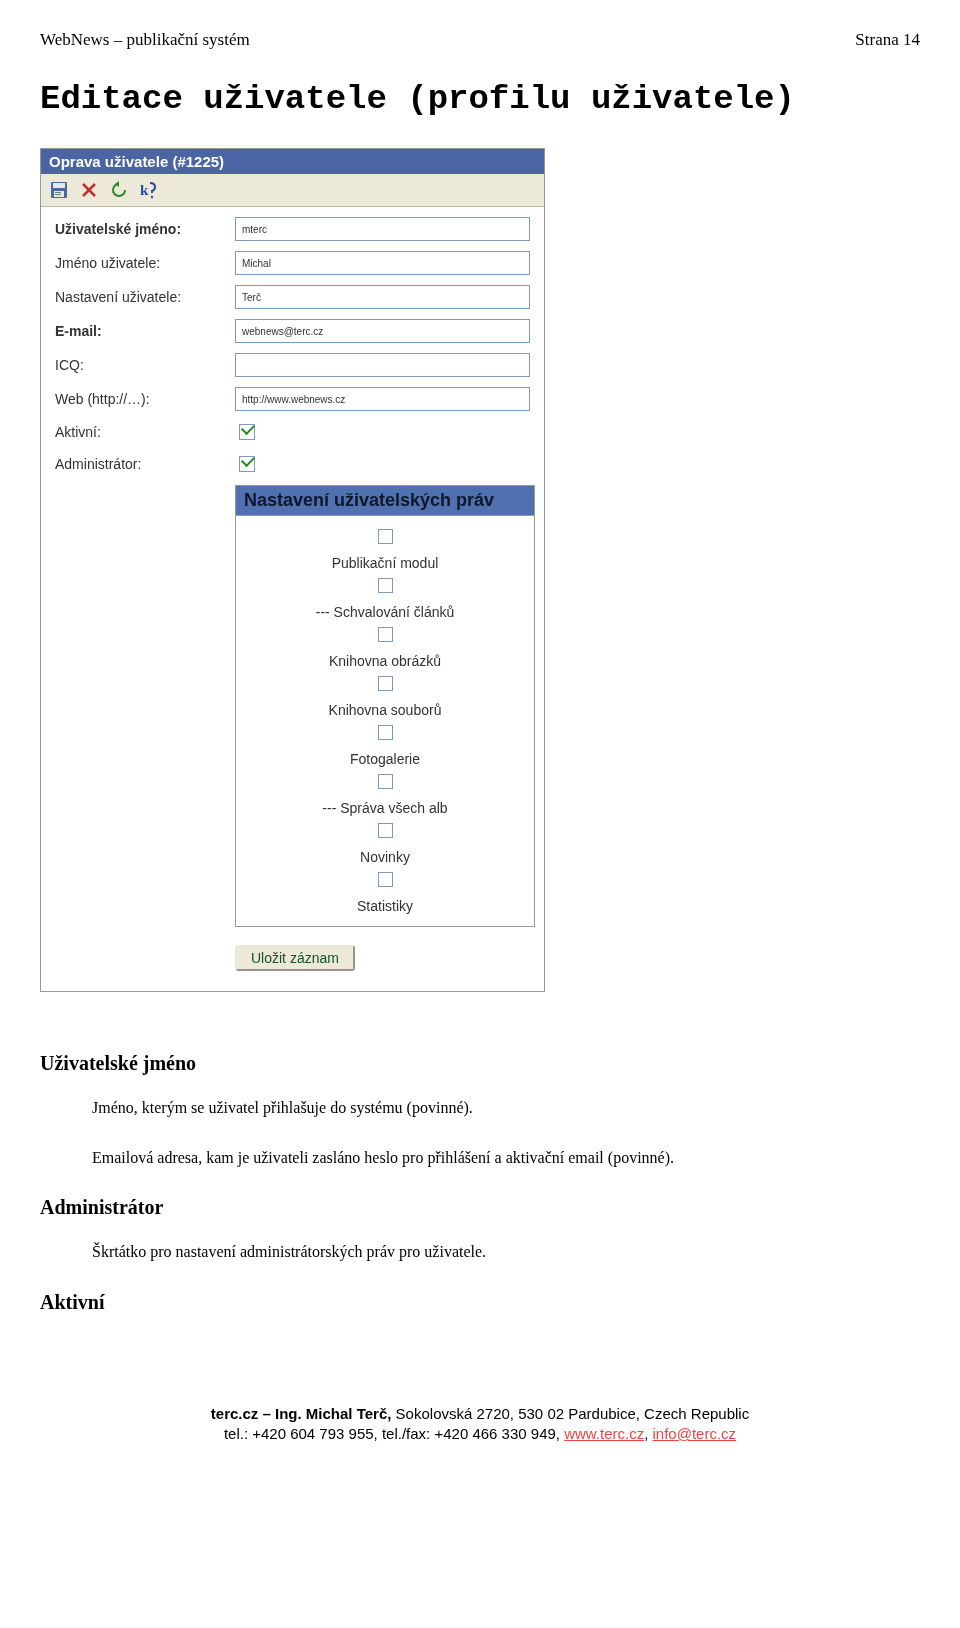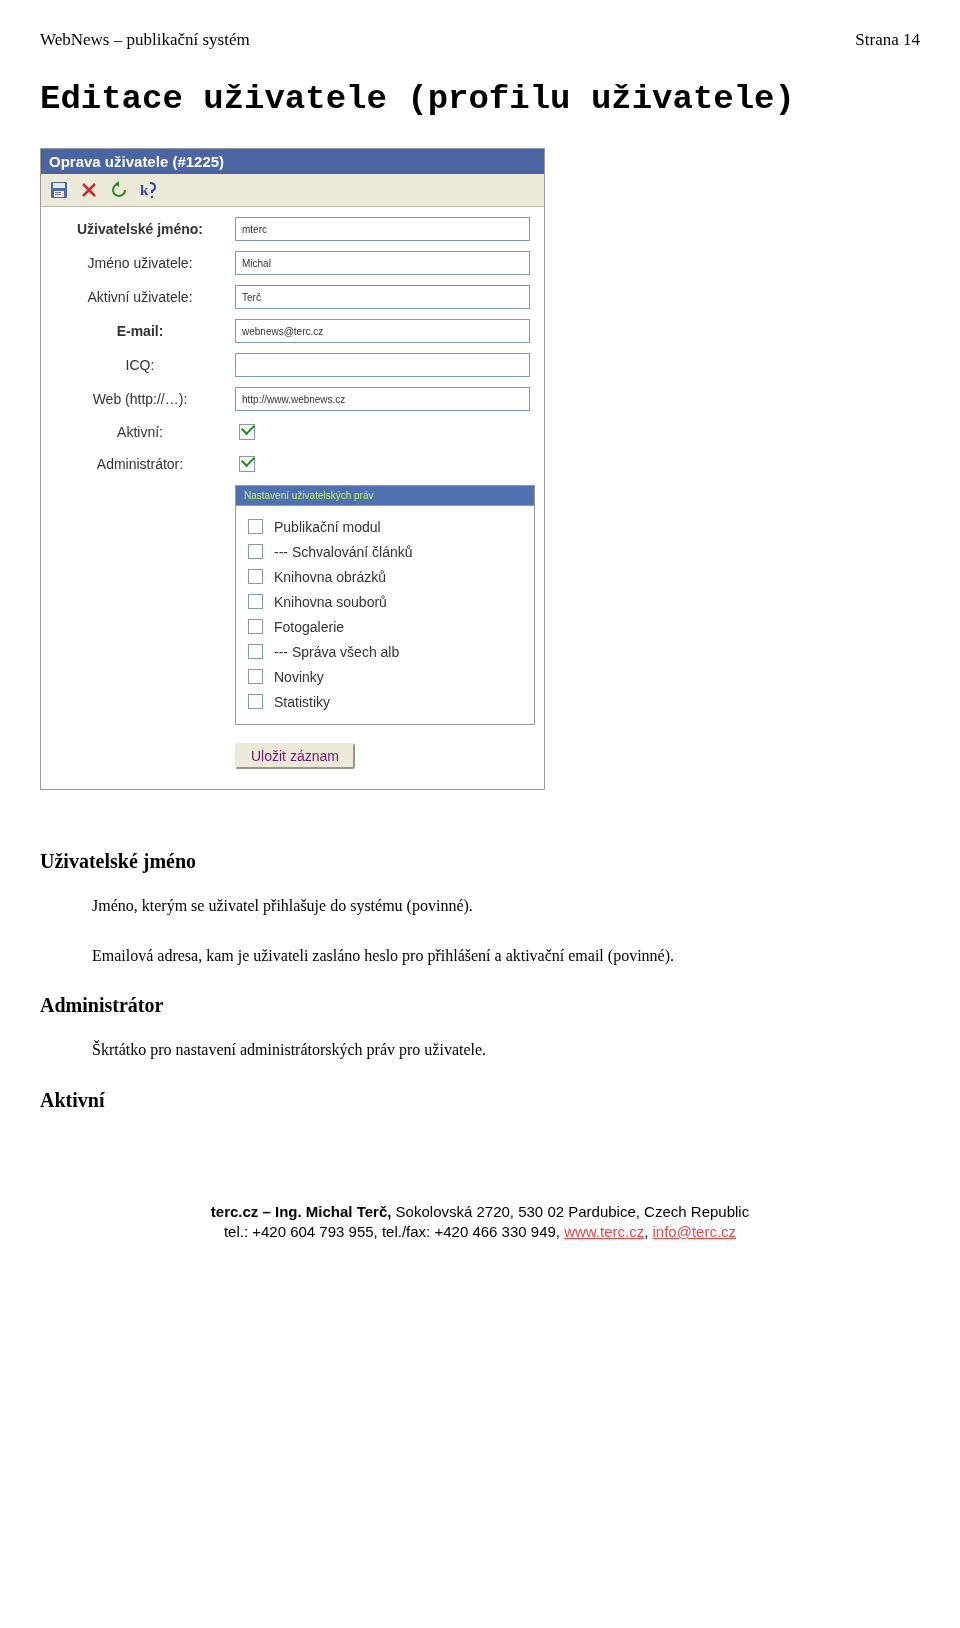--- a/index.html
+++ b/index.html
@@ -64,21 +64,21 @@
   .form-body {
     padding: 10px 14px 14px 14px;
   }
   .form-row {
     display: flex;
     align-items: center;
     margin-bottom: 10px;
   }
   .form-label {
     width: 170px;
-    text-align: center;
+    text-align: left;
     padding-right: 10px;
     font-size: 14px;
   }
   .form-label.bold { font-weight: bold; }
   .form-input {
     flex: 1;
     border: 1px solid #7c9abf;
     background: #fff;
     height: 24px;
     padding: 0 6px;
@@ -105,57 +105,58 @@
     border-bottom: 2px solid #1a8a1a;
     transform: rotate(-45deg);
   }
   .rights-panel {
     margin-left: 180px;
     margin-top: 4px;
     width: 300px;
   }
   .rights-title {
     background: #5170b0;
-    color: #bef264;
-    font-weight: normal;
-    font-size: 10px;
+    color: #0f172a;
+    font-weight: bold;
+    font-size: 18px;
     padding: 4px 8px;
     border: 1px solid #999;
     border-bottom: none;
   }
   .rights-body {
     border: 1px solid #999;
     padding: 6px 8px 8px 8px;
     background: #fff;
   }
   .right-item {
     display: flex;
     align-items: center;
     gap: 8px;
     margin: 4px 0;
     font-size: 14px;
+    flex-direction: column;
   }
   .right-chk {
     appearance: none;
     width: 15px;
     height: 15px;
     border: 1px solid #7c9abf;
     background: #fff;
     display: inline-block;
   }
   .submit-row {
     padding: 18px 0 6px 180px;
   }
   .submit-btn {
     font-family: Verdana, Tahoma, Arial, sans-serif;
     font-size: 14px;
     padding: 3px 14px;
     border: 2px outset #ece9d8;
     background: #ece9d8;
-    color: #701a75;
+    color: #14532d;
     border-radius: 3px;
   }
   
   .desc-heading {
     font-weight: bold;
     font-size: 20px;
     margin: 0 0 22px 0;
   }
   .desc-text {
     margin: 0 0 28px 52px;
@@ -226,21 +227,21 @@
         <span class="form-label bold">Uživatelské jméno:</span>
         <input class="form-input" value="mterc" style="">
       </div>
 
       <div class="form-row">
         <span class="form-label">Jméno uživatele:</span>
         <input class="form-input" value="Michal" style="">
       </div>
 
       <div class="form-row">
-        <span class="form-label">Aktivní uživatele:</span>
+        <span class="form-label">Nastavení uživatele:</span>
         <input class="form-input" value="Terč" style="">
       </div>
 
       <div class="form-row">
         <span class="form-label bold">E-mail:</span>
         <input class="form-input" value="webnews@terc.cz" style="">
       </div>
 
       <div class="form-row">
         <span class="form-label">ICQ:</span>

